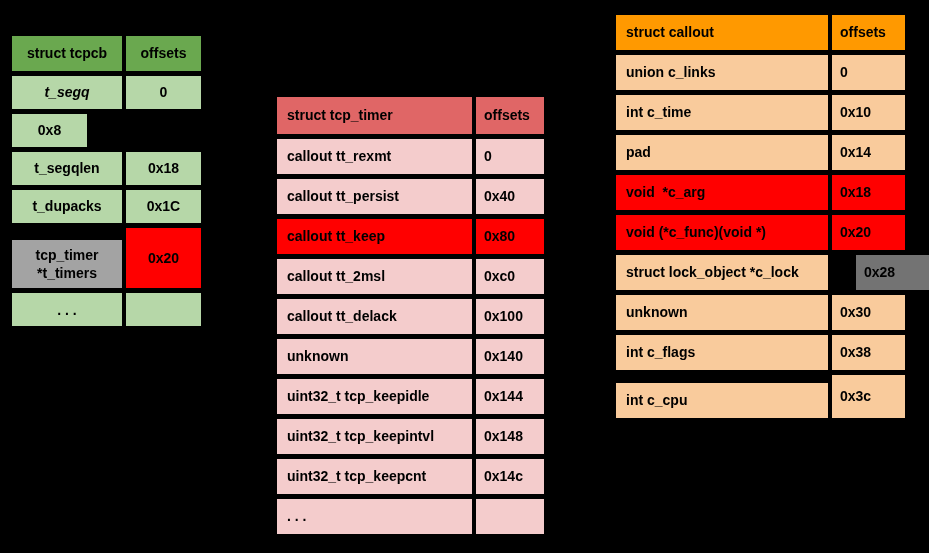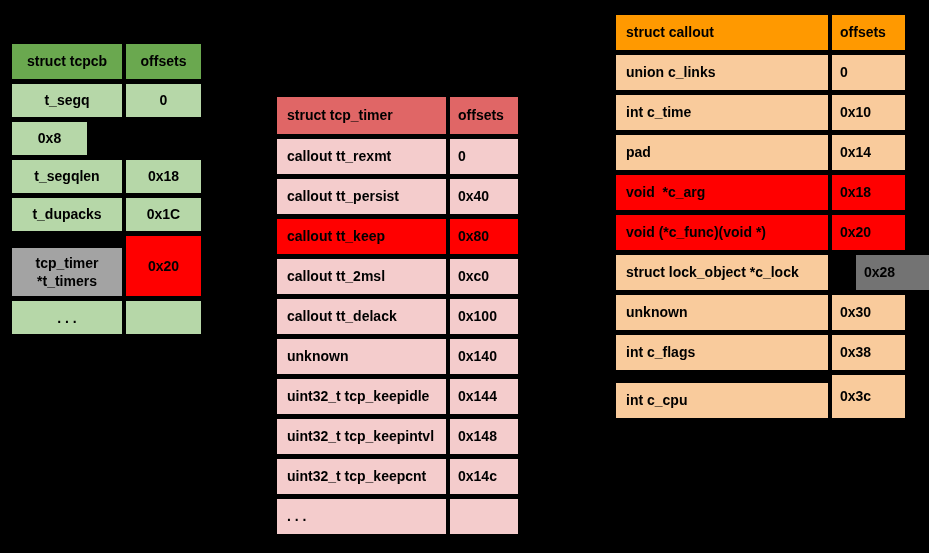--- a/index.html
+++ b/index.html
@@ -44,45 +44,45 @@
   .cell.name { padding: 4px 4px 4px 10px; }
   .cell.off  { padding: 4px 4px 4px 8px; }
 
   
   #table-tcpcb .cell {
     justify-content: center;
     text-align: center;
     padding: 6px 4px;
     min-height: 33px;
   }
-  #table-tcpcb { left: 12px; top: 44px; }
+  #table-tcpcb { left: 12px; top: 36px; }
   #table-tcpcb .cell.name { width: 110px; }
   #table-tcpcb .cell.off  { width: 75px; }
   #table-tcpcb .row.header .cell { min-height: 35px; }
 
   #table-tcp_timer { left: 277px; top: 97px; }
-  #table-tcp_timer .cell.name { width: 169px; }
+  #table-tcp_timer .cell.name { width: 195px; }
   #table-tcp_timer .cell.off  { width: 68px; }
   #table-tcp_timer .row.header .cell { min-height: 37px; }
 
   #table-callout { left: 616px; top: 15px; }
   #table-callout .cell.name { width: 212px; }
   #table-callout .cell.off  { width: 73px; }
 </style>
 </head>
 <body>
 
 <div class="stage">
   <div class="struct-table" id="table-tcpcb">
       <div class="row header">
         <div class="cell name" style="background: rgb(106, 168, 79);">struct tcpcb</div>
         <div class="cell off" style="background: rgb(106, 168, 79);">offsets</div>
       </div>
       <div class="row">
-        <div class="cell name" style="background: rgb(182, 215, 168);">t_segq</div>
+        <div class="cell name" style="background: rgb(182, 215, 168); font-style: italic;">t_segq</div>
         <div class="cell off" style="background: rgb(182, 215, 168);">0</div>
       </div>
       <div class="row">
         <div class="cell off" style="background: rgb(182, 215, 168);">0x8</div>
       </div>
       <div class="row">
         <div class="cell name" style="background: rgb(182, 215, 168);">t_segqlen</div>
         <div class="cell off" style="background: rgb(182, 215, 168);">0x18</div>
       </div>
       <div class="row">

